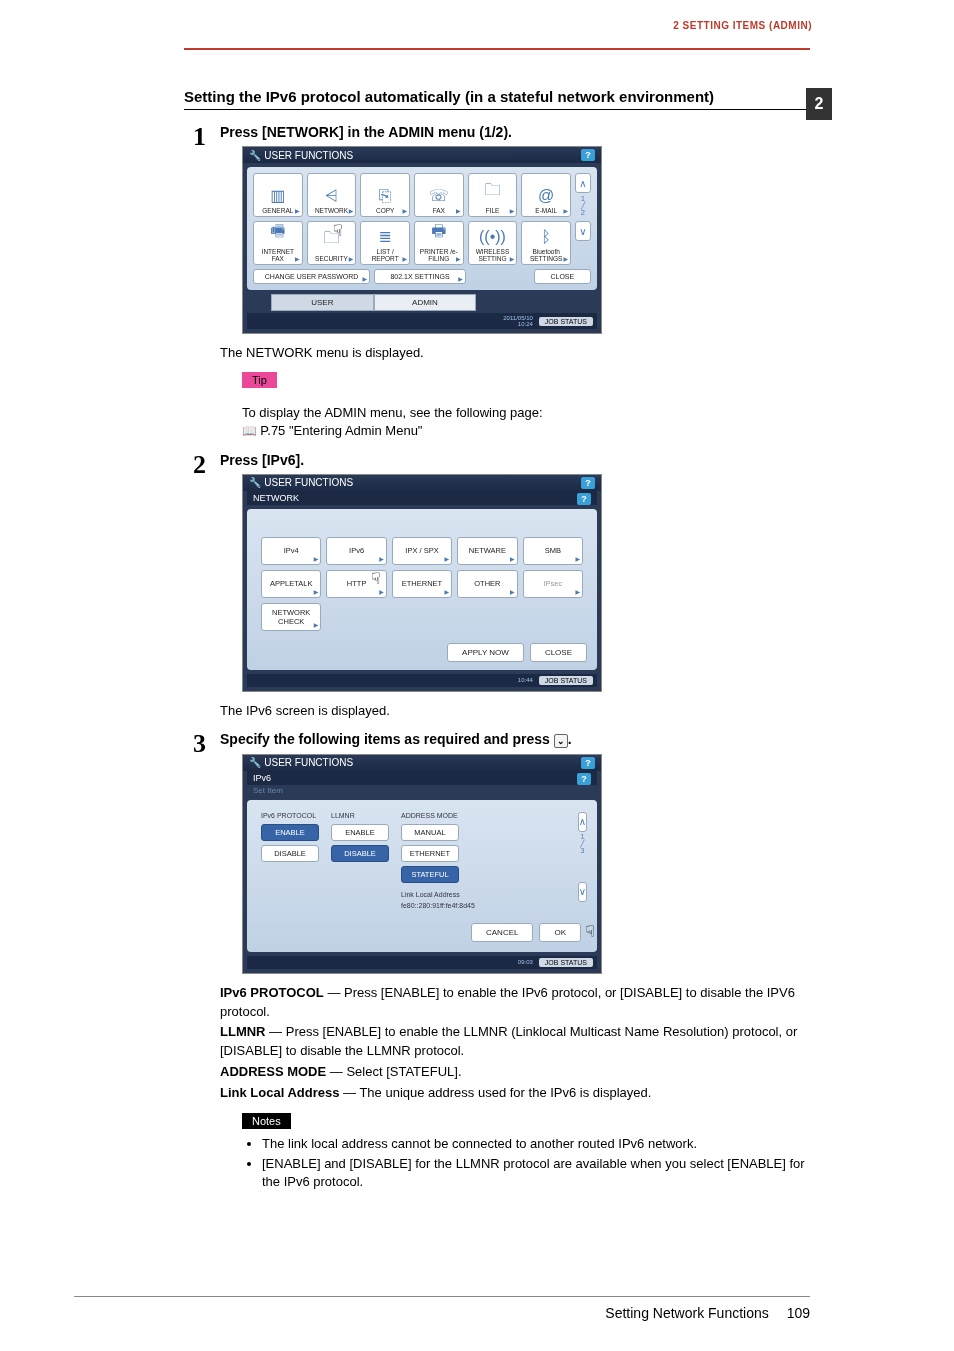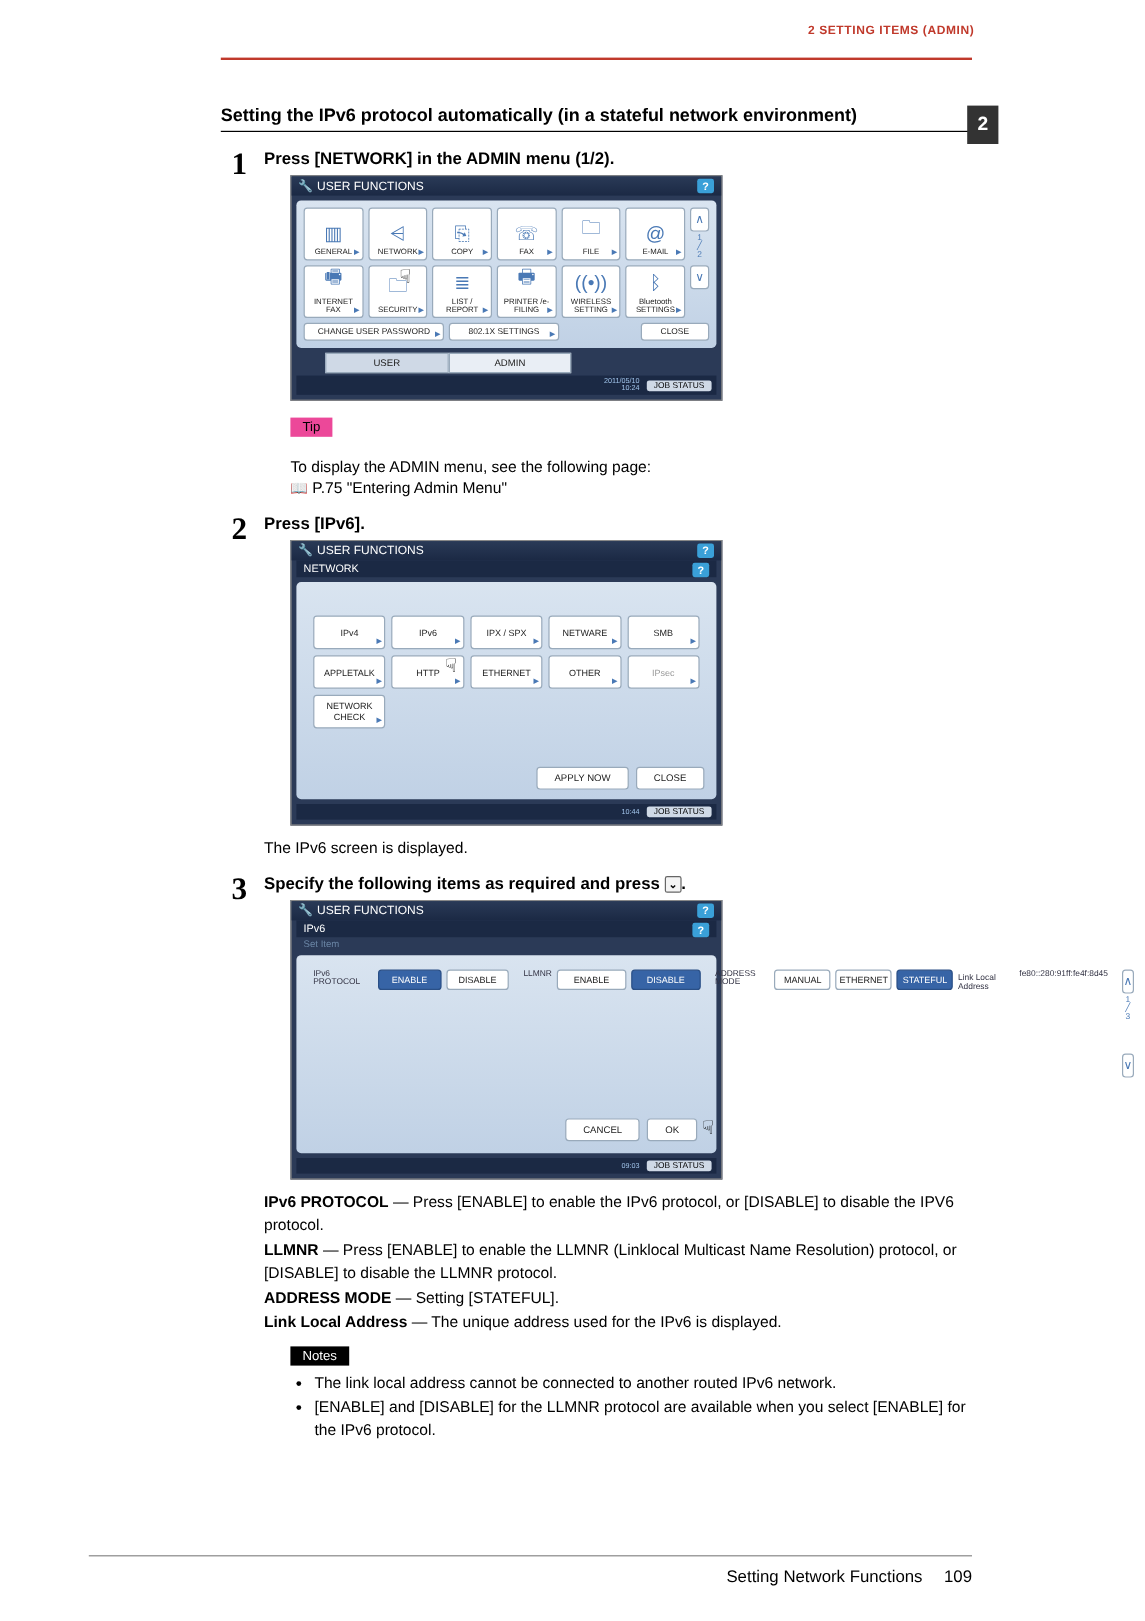--- a/index.html
+++ b/index.html
@@ -39,24 +39,24 @@
   .status-row { display:flex; justify-content:flex-end; background:#1b2944; color:#fff; font-size:7px; padding:2px 4px; margin:2px 4px 4px 4px; gap:6px; align-items:center;}
   .status-ts { color:#9fc2e8; font-size:6px; text-align:right; line-height:1;}
   .status-btn { background:#cfd9e6; color:#000; padding:1px 6px; border-radius:2px; font-size:7px;}
   .cursor { position:absolute; font-size:16px; color:#000;}
   
   .net-grid { display:grid; grid-template-columns: repeat(5,1fr); gap:5px; padding:28px 14px 8px 14px;}
   .net-btn { background:#fff; border:1px solid #9ab; border-radius:3px; height:28px; font-size:7.5px; display:flex; align-items:center; justify-content:center; text-align:center; position:relative;}
   .net-btn.dim { color:#999; }
   .net-btn .tri { position:absolute; right:2px; bottom:2px; font-size:6px; color:#4a79b5;}
   .bottom-row { display:flex; justify-content:flex-end; gap:6px; padding:4px 10px;}
-  .flat-btn { background:#fff; border:1px solid #9ab; border-radius:3px; font-size:8px; padding:4px 14px;margin-top:20px;}
+  .flat-btn { background:#fff; border:1px solid #9ab; border-radius:3px; font-size:8px; padding:4px 14px;}
   
   .ipv6-cols { display:flex; gap:12px; padding:6px 4px 10px 8px; }
-  .col-group { display:flex; flex-direction:row; gap:4px; align-items:flex-start;}
+  .col-group { display:flex; flex-direction:column; gap:4px; align-items:flex-start;}
   .col-label { font-size:7px; color:#334; margin-bottom:1px;}
   .opt-btn { background:#fff; border:1px solid #9ab; border-radius:3px; font-size:7.5px; padding:3px 0; width:58px; text-align:center;}
   .opt-btn.active { background:#3764a6; color:#fff; border-color:#2a4f86;}
   .lla { font-size:7px; color:#334; margin-top:4px;}
   .lla-val { font-size:7px; color:#334;}
   .scroll-col2 { display:flex; flex-direction:column; gap:2px; margin-left:auto;}
 
   .tip-tag { display:inline-block; background:#ec4899; color:#000; font-size:11px; padding:2px 10px; margin: 4px 0 16px 22px; }
   .tip-body { margin-left:22px; font-size:13px; line-height:1.4;}
   .tip-body .book { font-size:12px; }
@@ -182,20 +182,21 @@
           <div class="status-ts">
                 <div>2011/05/10</div>
                 <div>10:24</div>
               </div>
           <div class="status-btn">JOB STATUS</div>
         </div>
         <span class="cursor" style="left:90px; top:74px;">☟</span>
       </div>
     </div>
 
+    <div class="step-text">The NETWORK menu is displayed.</div>
     <div class="tip-tag">Tip</div>
     <div class="tip-body">
       <div>To display the ADMIN menu, see the following page:</div>
       <div><span class="book">📖 </span><span>P.75 "Entering Admin Menu"</span></div>
     </div>
   </div>
 </div>
 
 <div class="step" style="margin-top:12px;">
   <div class="step-num">2</div>
@@ -329,21 +330,21 @@
           <div class="status-ts">09:03</div>
           <div class="status-btn">JOB STATUS</div>
         </div>
         <span class="cursor" style="right:6px; bottom:32px;">☟</span>
       </div>
     </div>
 
     <div class="desc">
       <p><b>IPv6 PROTOCOL</b><span> — Press [ENABLE] to enable the IPv6 protocol, or [DISABLE] to disable the IPV6 protocol.</span></p>
       <p><b>LLMNR</b><span> — Press [ENABLE] to enable the LLMNR (Linklocal Multicast Name Resolution) protocol, or [DISABLE] to disable the LLMNR protocol.</span></p>
-      <p><b>ADDRESS MODE</b><span> — Setting [STATEFUL].</span></p>
+      <p><b>ADDRESS MODE</b><span> — Select [STATEFUL].</span></p>
       <p><b>Link Local Address</b><span> — The unique address used for the IPv6 is displayed.</span></p>
     </div>
 
     <div class="notes-tag">Notes</div>
     <ul class="bullets">
       <li>The link local address cannot be connected to another routed IPv6 network.</li>
       <li>[ENABLE] and [DISABLE] for the LLMNR protocol are available when you select [ENABLE] for the IPv6 protocol.</li>
     </ul>
   </div>
 </div>

